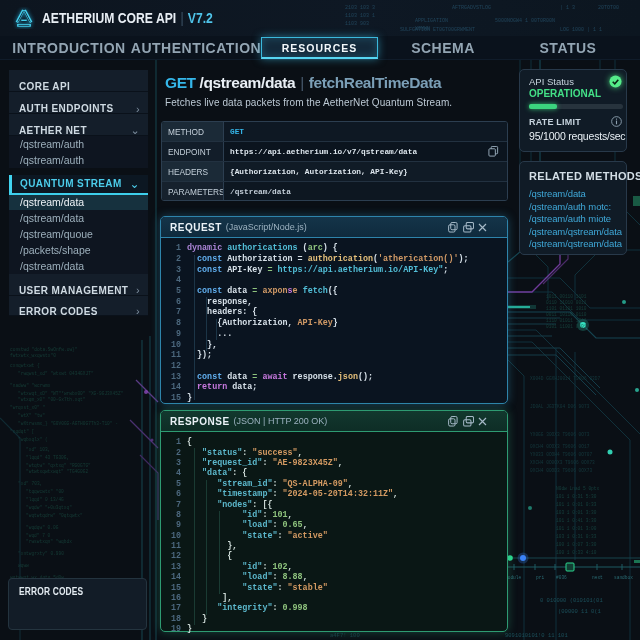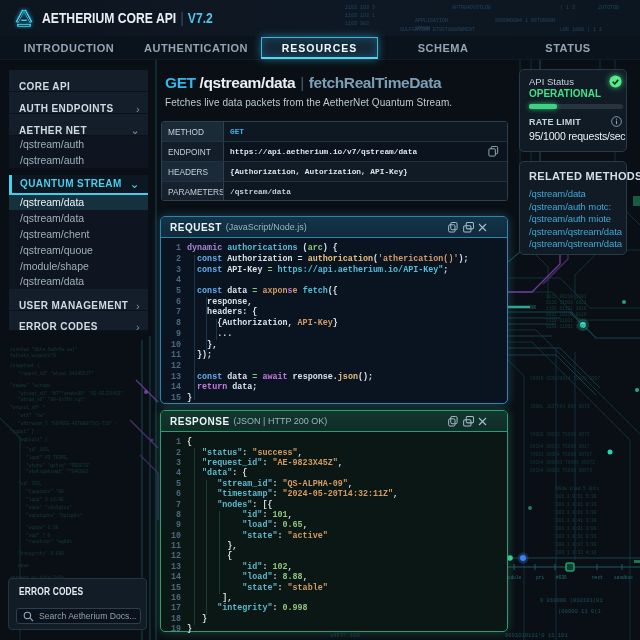--- a/index.html
+++ b/index.html
@@ -10,21 +10,21 @@
 #header { left:0; top:0; width:640px; height:52px;
   background:linear-gradient(90deg,#0d151f 0%,#0e1824 55%,#0c1620 100%);
   border-bottom:1px solid #1c2a38; z-index:5; }
 #logo { left:13px; top:7px; width:22px; height:22px; }
 #brand { left:42px; top:10px; font-size:14.5px; font-weight:bold; color:#e8eef4; letter-spacing:0; transform:scaleX(0.84); transform-origin:0 0; }
 #brand .bar { color:#3d5468; font-weight:normal; margin:0 5px; }
 #brand .ver { color:#4fc3e8; font-weight:bold; }
 
 #nav { left:0; top:36px; width:640px; height:24px; background:#0a121c; border-bottom:1px solid #101c2a; z-index:5; }
 #nav .tab { position:absolute; top:0; height:24px; display:flex; align-items:center; justify-content:center;
-  font-size:11px; font-weight:bold; letter-spacing:0.5px; color:#93a5b3; }
+  font-size:14px; font-weight:bold; letter-spacing:0.5px; color:#93a5b3; }
 #nav .tab.active { font-size:10.5px; letter-spacing:1px; }
 #nav .tab.active { top:1px; height:22px; background:#14293a; border:1px solid #3bb8dc; border-bottom:2px solid #57d6f2;
   color:#f2f8fb; box-shadow:0 0 9px rgba(60,190,230,0.55), inset 0 0 8px rgba(60,190,230,0.25); }
 
 #side { left:9px; top:70px; width:139px; z-index:4; }
 .sitem { height:22px; background:#141e2a; border-bottom:1px solid #0a111a;
   display:flex; align-items:center; padding:12px 8px 0 10px;
   font-size:10px; font-weight:bold; letter-spacing:0.4px; color:#cfdae2; }
 .sitem .chev { margin-left:auto; color:#7e90a0; font-size:11px; font-weight:normal; }
 .sub { height:15.8px; background:#0e1520; display:flex; align-items:center; padding-left:11px;
@@ -303,37 +303,29 @@
 <div id="side" class="abs">
   <div class="sitem">CORE API</div>
   <div class="sitem">AUTH ENDPOINTS<span class="chev">›</span></div>
   <div class="sitem">AETHER NET<span class="chev">⌄</span></div>
   <div class="sub">/qstream/auth</div>
   <div class="sub">/qstream/auth</div>
   <div class="gap8"></div>
   <div class="qs">QUANTUM STREAM<span class="chev">⌄</span></div>
   <div class="sub active">/qstream/data</div>
   <div class="sub">/qstream/data</div>
-  <div class="sub">/qstream/chent</div>
   <div class="sub">/qstream/quoue</div>
-  <div class="sub">/module/shape</div>
+  <div class="sub">/packets/shape</div>
   <div class="sub">/qstream/data</div>
   <div class="sitem">USER MANAGEMENT<span class="chev">›</span></div>
   <div class="sitem" style="height:20px">ERROR CODES<span class="chev">›</span></div>
 </div>
 
 <div id="blcard" class="abs">
   <div class="ttl">ERROR CODES</div>
-  <div id="srch">
-    <svg width="11" height="11" viewBox="0 0 11 11">
-        <circle cx="4.4" cy="4.4" r="3.2" fill="none" stroke="#93a6b4" stroke-width="1.1"></circle>
-        <path d="M6.9 6.9 L10 10" stroke="#93a6b4" stroke-width="1.1"></path>
-      </svg>
-    Search Aetherium Docs...
-  </div>
 </div>
 
 <div id="title" class="abs"><span class="get">GET</span> /qstream/data<span class="bar">|</span><span class="fn">fetchRealTimeData</span></div>
 <div id="subtitle" class="abs">Fetches live data packets from the AetherNet Quantum Stream.</div>
 
 <div id="tbl" class="abs">
   <div class="trow r1">
       <div class="tlab">METHOD</div>
       <div class="tval">
         <span class="cy">GET</span>

